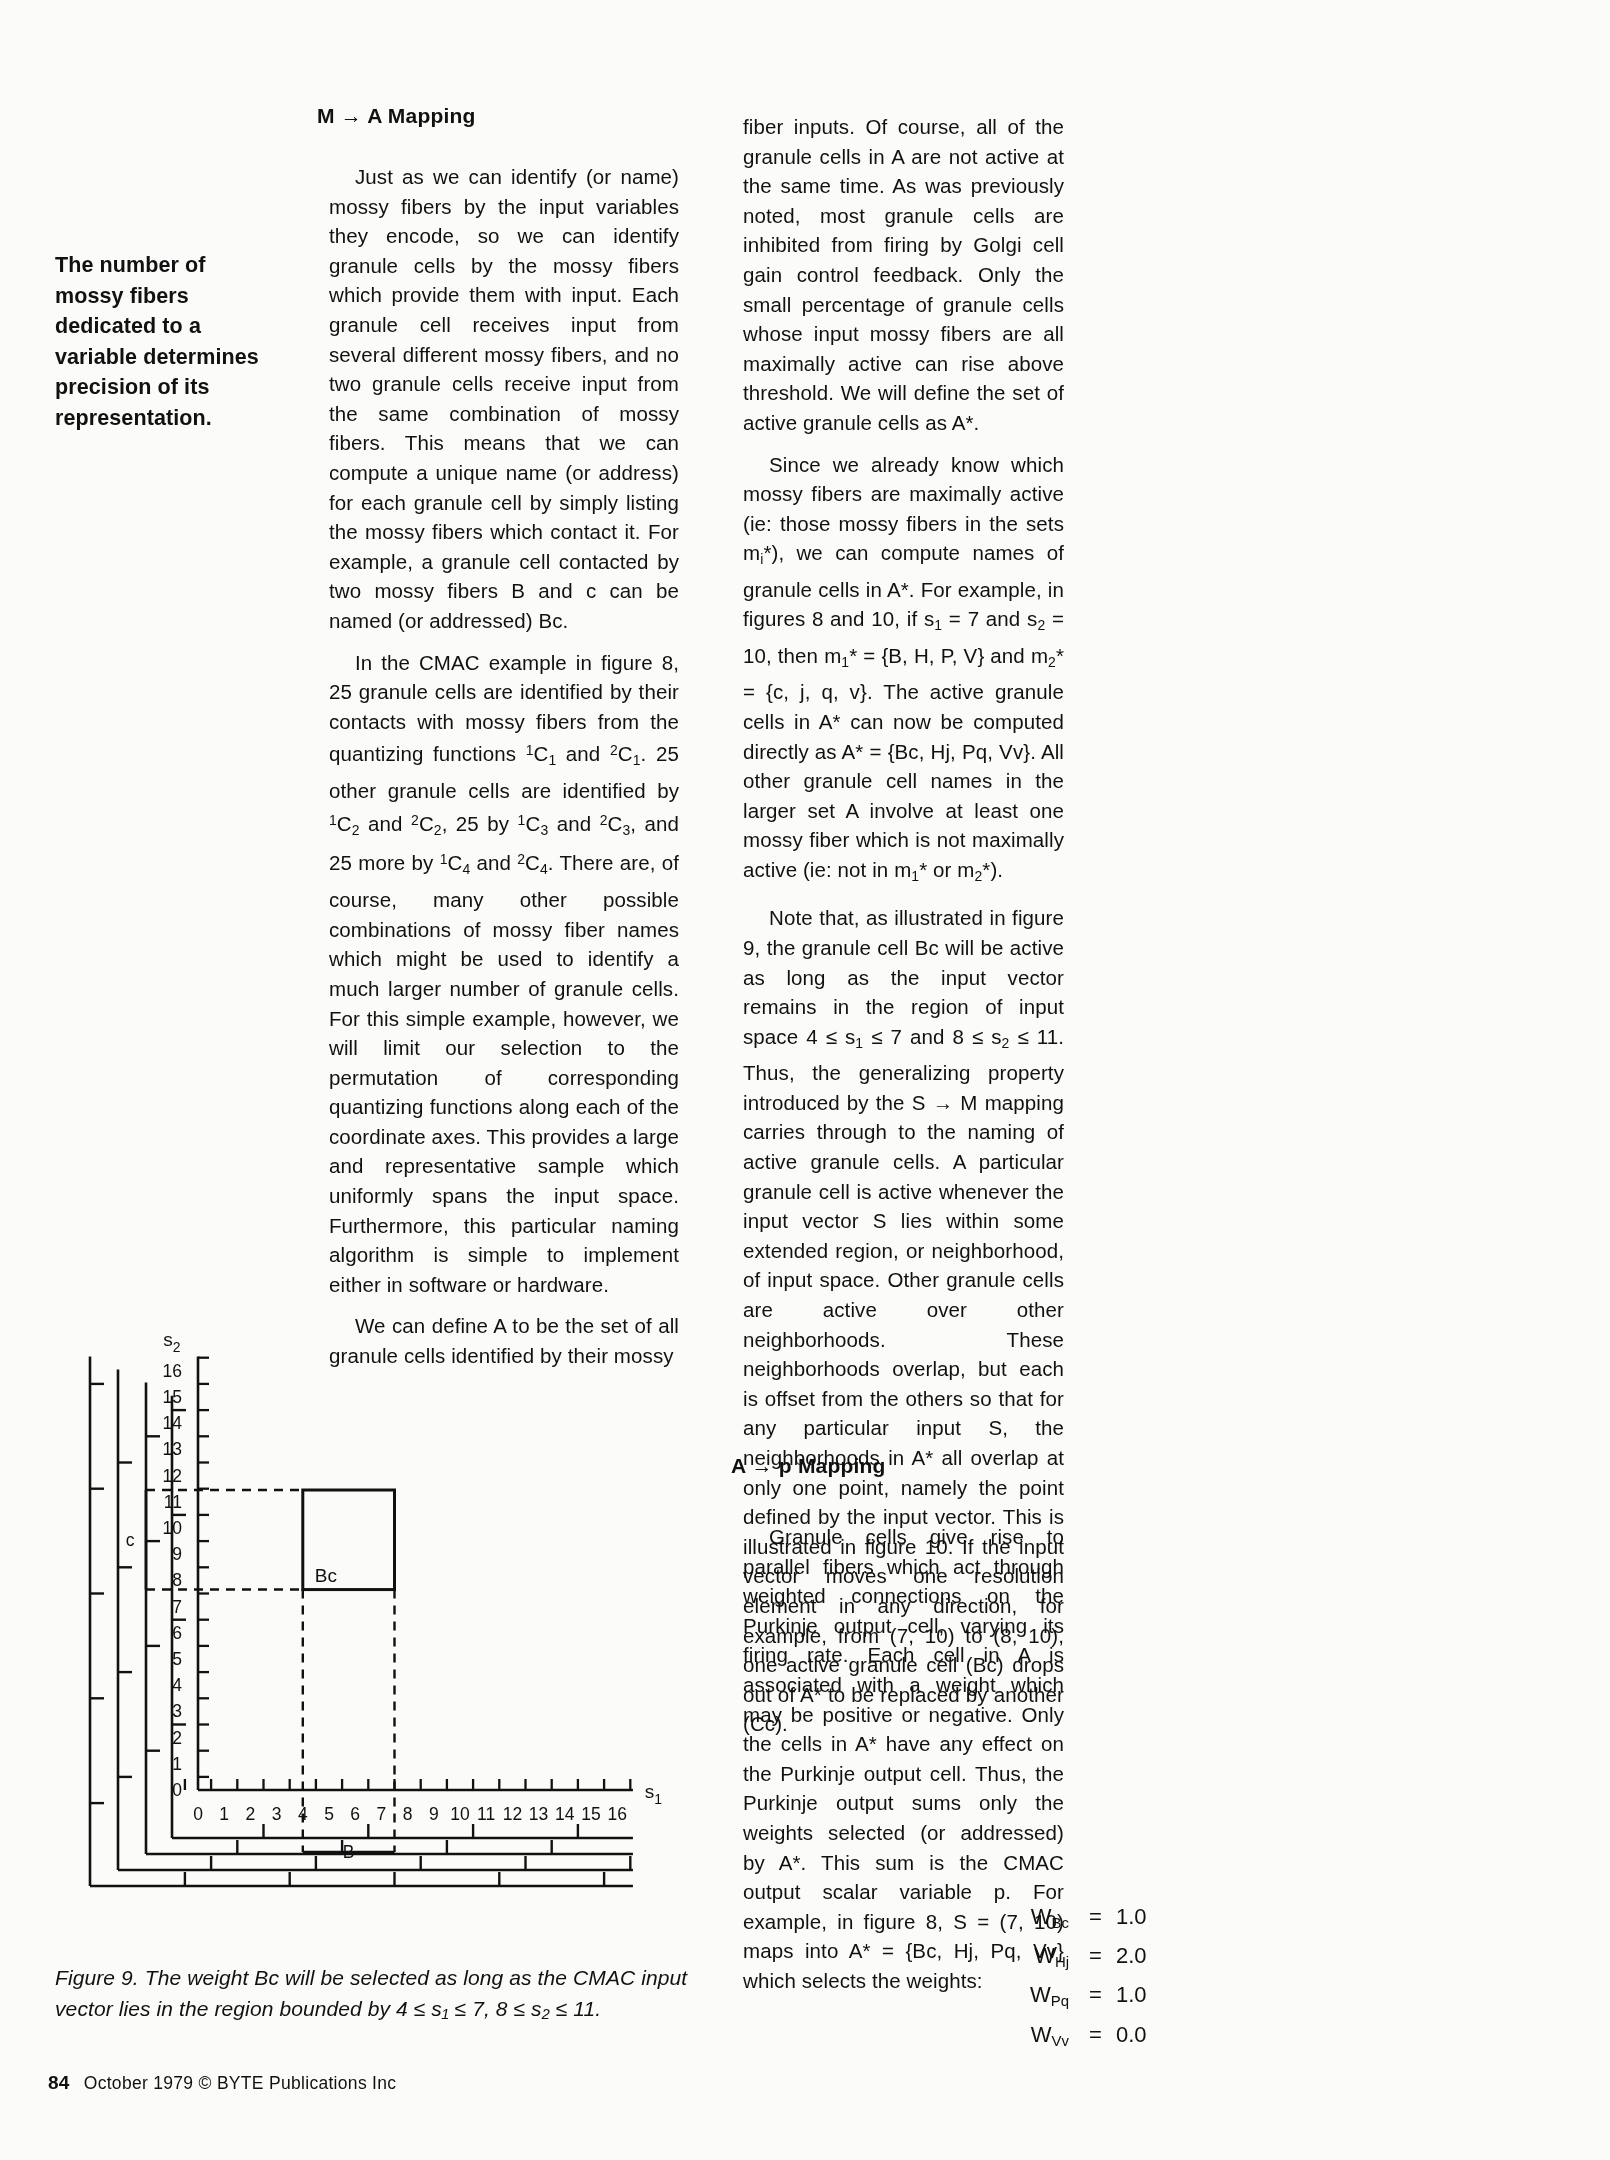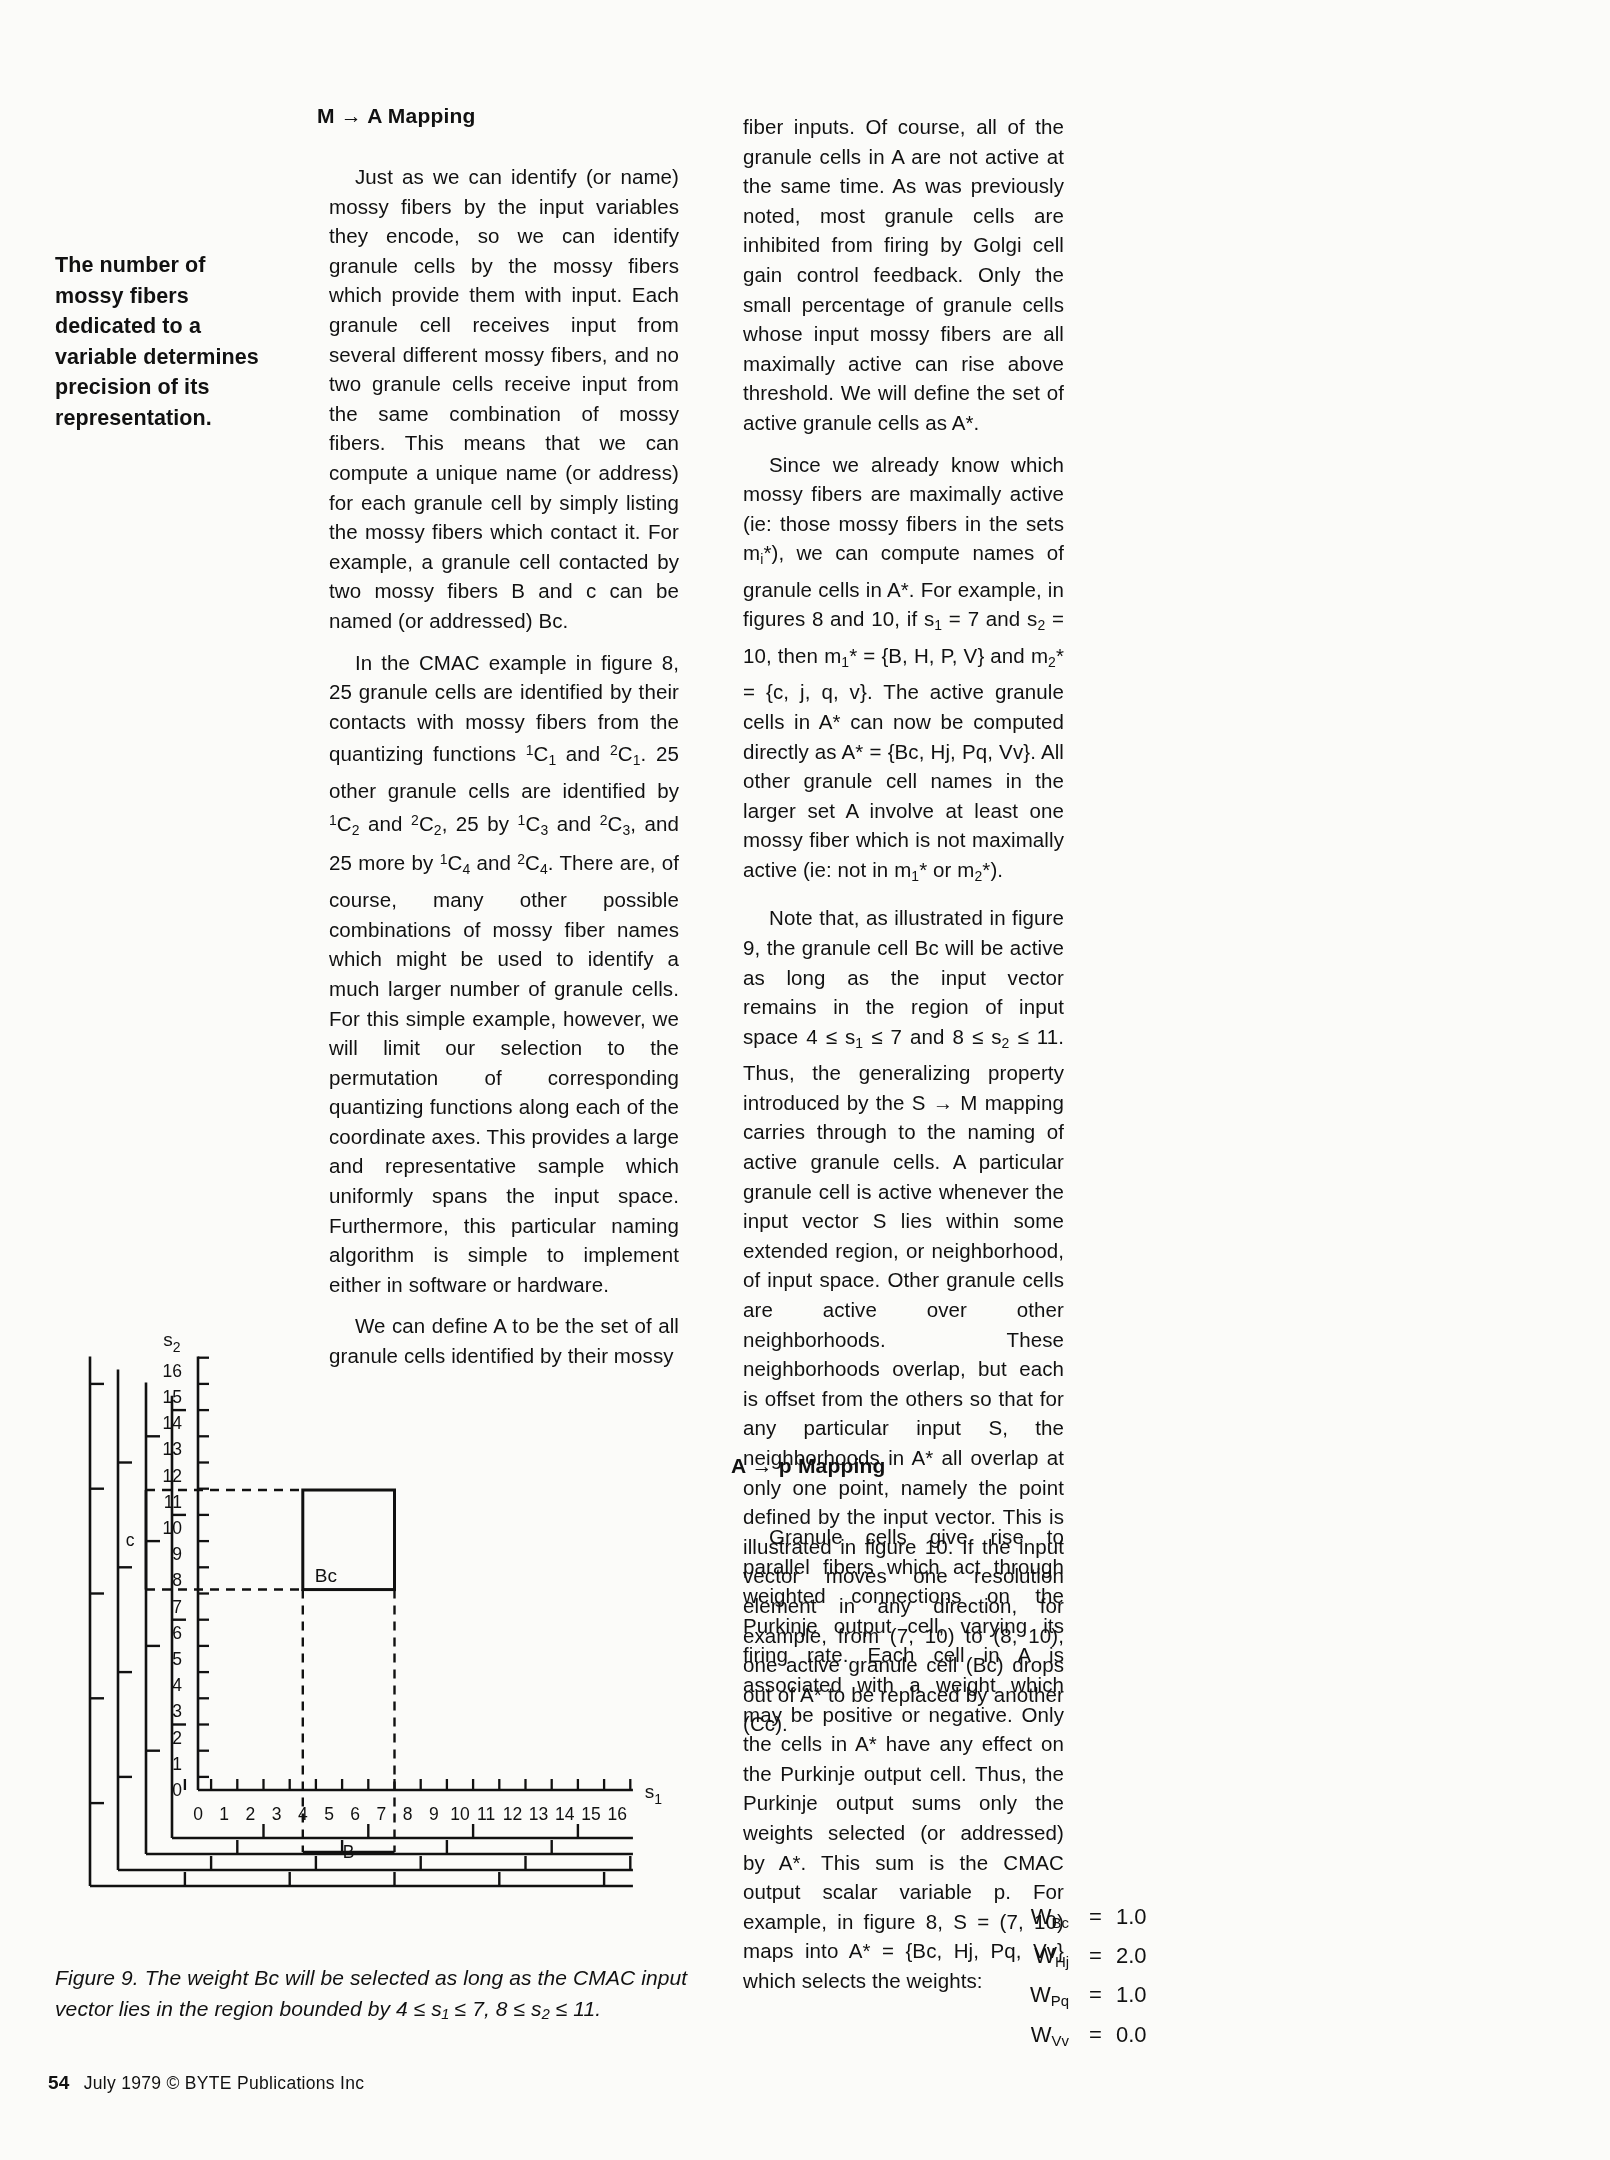--- a/index.html
+++ b/index.html
@@ -238,16 +238,16 @@
         <line x1="203.5" y1="718" x2="203.5" y2="704" stroke="#111" stroke-width="2.4"></line>
         <line x1="308.29999999999995" y1="718" x2="308.29999999999995" y2="704" stroke="#111" stroke-width="2.4"></line>
         <line x1="413.09999999999997" y1="718" x2="413.09999999999997" y2="704" stroke="#111" stroke-width="2.4"></line>
         <line x1="517.9" y1="718" x2="517.9" y2="704" stroke="#111" stroke-width="2.4"></line>
       </svg>
   </div>
 
   <div id="caption">Figure 9. The weight Bc will be selected as long as the CMAC input vector lies in the region bounded by 4 ≤ s₁ ≤ 7, 8 ≤ s₂ ≤ 11.</div>
 
   <div id="footer">
-    <span class="pg">54</span><span>July 1979 © BYTE Publications Inc</span>
+    <span class="pg">84</span><span>October 1979 © BYTE Publications Inc</span>
   </div>
 
 </div>
 
 </body></html>

